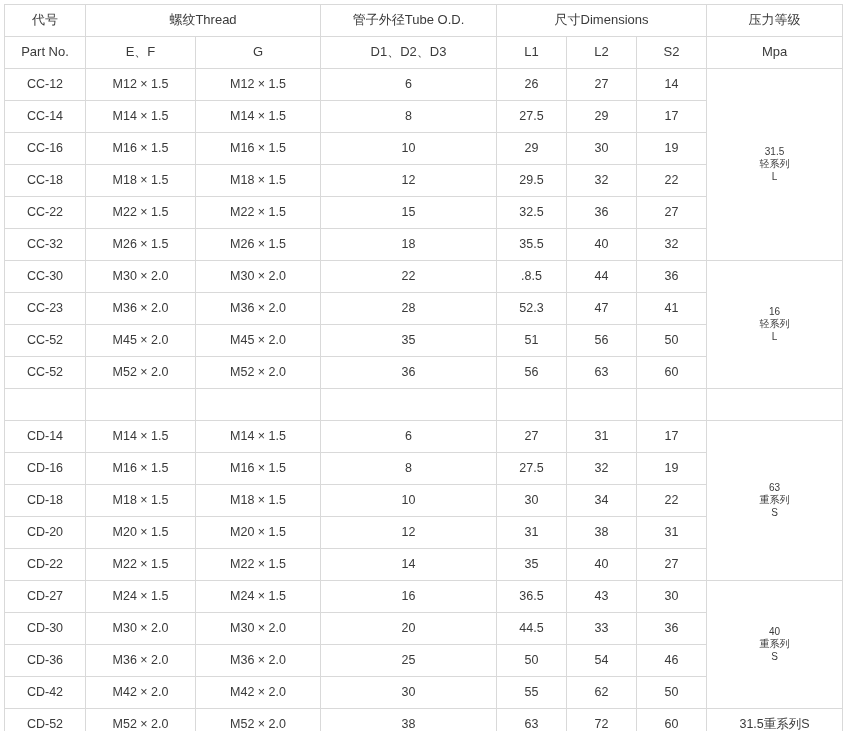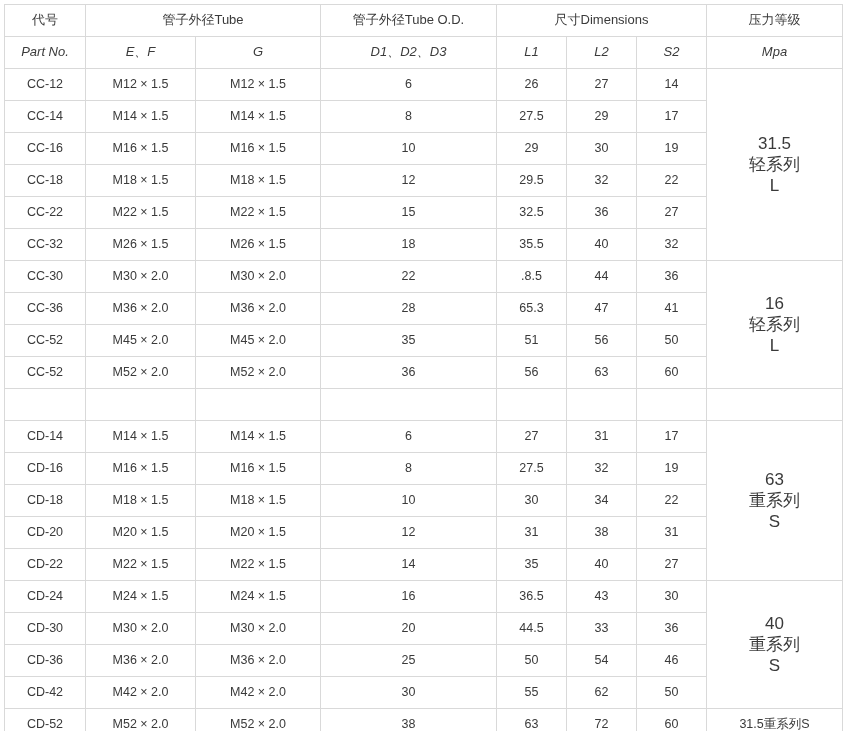--- a/index.html
+++ b/index.html
@@ -35,33 +35,33 @@
     height: 31px;
     line-height: 1.25;
     overflow: hidden;
     white-space: nowrap;
   }
   .hdr td {
     font-size: 13px;
     color: #333;
   }
   .hdr-top td { height: 31px; }
-  .hdr-sub td { height: 31px; font-style: italic; }
+  .hdr-sub td { height: 31px; }
   .col-part  { width: 81px; }
   .col-ef    { width: 110px; }
   .col-g     { width: 125px; }
   .col-d     { width: 176px; }
   .col-l1    { width: 70px; }
   .col-l2    { width: 70px; }
   .col-s2    { width: 70px; }
   .col-mpa   { width: 136px; }
   .blank td { height: 31px; }
   .press-cell {
     line-height: 2.0;
-    font-size: 17px;
+    font-size: 10px;
   }
   .press-cell .pl { display: block; }
 </style>
 </head>
 <body>
 
 <div class="sheet">
   <table class="spec">
     <colgroup>
       <col class="col-part">
@@ -69,21 +69,21 @@
         <col class="col-g">
         <col class="col-d">
       <col class="col-l1">
         <col class="col-l2">
         <col class="col-s2">
         <col class="col-mpa">
     </colgroup>
     <tbody>
       <tr class="hdr hdr-top">
         <td>代号</td>
-        <td colspan="2">管子外径Tube</td>
+        <td colspan="2">螺纹Thread</td>
         <td>管子外径Tube O.D.</td>
         <td colspan="3">尺寸Dimensions</td>
         <td>压力等级</td>
       </tr>
       <tr class="hdr hdr-sub">
         <td>Part No.</td>
         <td>E、F</td>
         <td>G</td>
         <td>D1、D2、D3</td>
         <td>L1</td>
@@ -160,25 +160,25 @@
         <td>.8.5</td>
         <td>44</td>
         <td>36</td>
         <td rowspan="4" class="press-cell">
           <span class="pl">16</span>
           <span class="pl">轻系列</span>
           <span class="pl">L</span>
         </td>
       </tr>
       <tr>
-        <td>CC-36</td>
+        <td>CC-23</td>
         <td>M36 × 2.0</td>
         <td>M36 × 2.0</td>
         <td>28</td>
-        <td>65.3</td>
+        <td>52.3</td>
         <td>47</td>
         <td>41</td>
       </tr>
       <tr>
         <td>CC-52</td>
         <td>M45 × 2.0</td>
         <td>M45 × 2.0</td>
         <td>35</td>
         <td>51</td>
         <td>56</td>
@@ -250,21 +250,21 @@
         <td>CD-22</td>
         <td>M22 × 1.5</td>
         <td>M22 × 1.5</td>
         <td>14</td>
         <td>35</td>
         <td>40</td>
         <td>27</td>
       </tr>
 
       <tr>
-        <td>CD-24</td>
+        <td>CD-27</td>
         <td>M24 × 1.5</td>
         <td>M24 × 1.5</td>
         <td>16</td>
         <td>36.5</td>
         <td>43</td>
         <td>30</td>
         <td rowspan="4" class="press-cell">
           <span class="pl">40</span>
           <span class="pl">重系列</span>
           <span class="pl">S</span>

